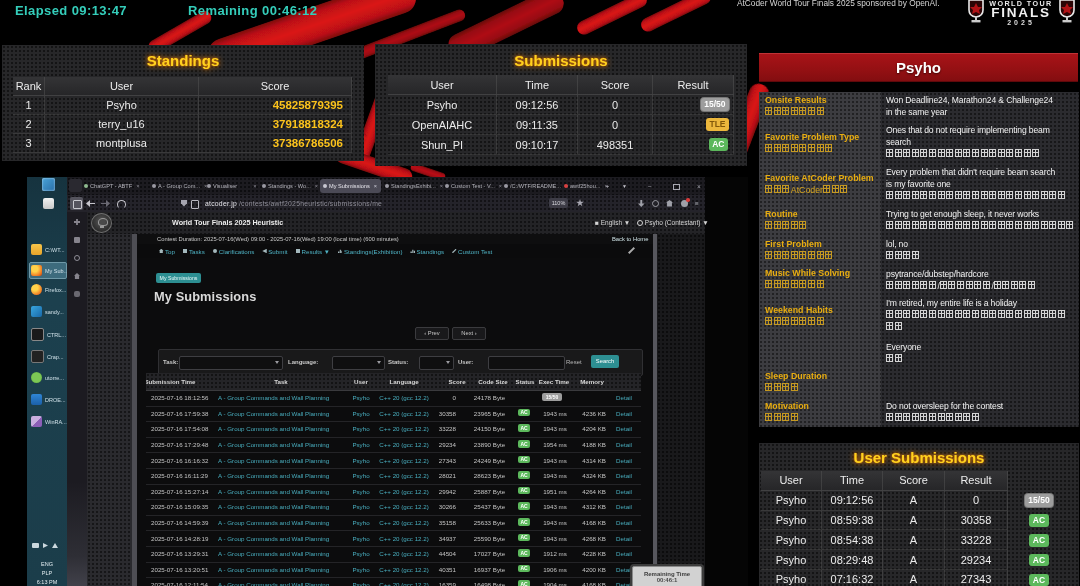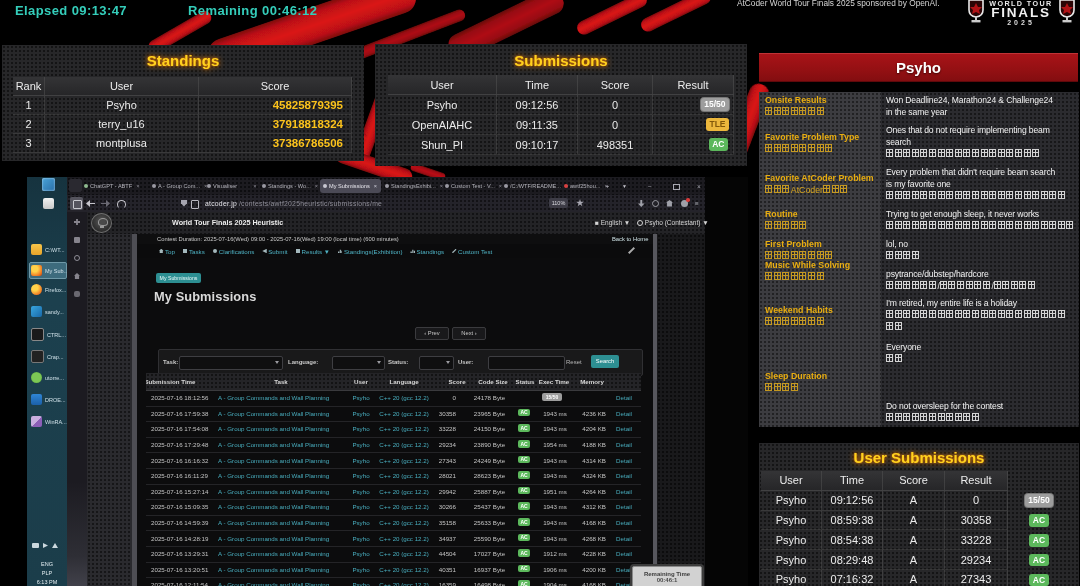--- a/index.html
+++ b/index.html
@@ -149,26 +149,27 @@
   <div class="lb" style="top:3px;">Onsite Results<br><span class="jp"><i class="k"></i><i class="k"></i><i class="k"></i><i class="k"></i><i class="k"></i><i class="k"></i><i class="k"></i></span></div>
   <div class="an" style="top:3px;">Won Deadline24, Marathon24 &amp; Challenge24<br>in the same year</div>
   <div class="lb" style="top:40px;">Favorite Problem Type<br><span class="jp"><i class="k"></i><i class="k"></i><i class="k"></i><i class="k"></i><i class="k"></i><i class="k"></i><i class="k"></i><i class="k"></i></span></div>
   <div class="an" style="top:33px;">Ones that do not require implementing beam<br>search<br><span class="jpa"><i class="k"></i><i class="k"></i><i class="k"></i><i class="k"></i><i class="k"></i><i class="k"></i><i class="k"></i><i class="k"></i><i class="k"></i><i class="k"></i><i class="k"></i><i class="k"></i><i class="k"></i><i class="k"></i><i class="k"></i><i class="k"></i><i class="k"></i><i class="k"></i></span></div>
   <div class="lb" style="top:81px;">Favorite AtCoder Problem<br><span class="jp"><i class="k"></i><i class="k"></i><i class="k"></i>AtCoder<i class="k"></i><i class="k"></i><i class="k"></i></span></div>
   <div class="an" style="top:75px;">Every problem that didn't require beam search<br>is my favorite one<br><span class="jpa"><i class="k"></i><i class="k"></i><i class="k"></i><i class="k"></i><i class="k"></i><i class="k"></i><i class="k"></i><i class="k"></i><i class="k"></i><i class="k"></i><i class="k"></i><i class="k"></i><i class="k"></i><i class="k"></i><i class="k"></i><i class="k"></i><i class="k"></i><i class="k"></i><i class="k"></i><i class="k"></i><i class="k"></i></span></div>
   <div class="lb" style="top:117px;">Routine<br><span class="jp"><i class="k"></i><i class="k"></i><i class="k"></i><i class="k"></i><i class="k"></i></span></div>
   <div class="an" style="top:117px;">Trying to get enough sleep, it never works<br><span class="jpa"><i class="k"></i><i class="k"></i><i class="k"></i><i class="k"></i><i class="k"></i><i class="k"></i><i class="k"></i><i class="k"></i><i class="k"></i><i class="k"></i><i class="k"></i><i class="k"></i><i class="k"></i><i class="k"></i><i class="k"></i><i class="k"></i><i class="k"></i><i class="k"></i><i class="k"></i><i class="k"></i><i class="k"></i><i class="k"></i></span></div>
   <div class="lb" style="top:147px;">First Problem<br><span class="jp"><i class="k"></i><i class="k"></i><i class="k"></i><i class="k"></i><i class="k"></i><i class="k"></i><i class="k"></i><i class="k"></i></span></div>
   <div class="an" style="top:147px;">lol, no<br><span class="jpa"><i class="k"></i><i class="k"></i><i class="k"></i><i class="k"></i></span></div>
-  <div class="lb" style="top:168px;">Music While Solving<br><span class="jp"><i class="k"></i><i class="k"></i><i class="k"></i><i class="k"></i><i class="k"></i><i class="k"></i><i class="k"></i></span></div>
+  <div class="lb" style="top:176px;">Music While Solving<br><span class="jp"><i class="k"></i><i class="k"></i><i class="k"></i><i class="k"></i><i class="k"></i><i class="k"></i><i class="k"></i></span></div>
   <div class="an" style="top:177px;">psytrance/dubstep/hardcore<br><span class="jpa"><i class="k"></i><i class="k"></i><i class="k"></i><i class="k"></i><i class="k"></i><i class="k"></i>/<i class="k"></i><i class="k"></i><i class="k"></i><i class="k"></i><i class="k"></i><i class="k"></i>/<i class="k"></i><i class="k"></i><i class="k"></i><i class="k"></i><i class="k"></i></span></div>
   <div class="lb" style="top:213px;">Weekend Habits<br><span class="jp"><i class="k"></i><i class="k"></i><i class="k"></i><i class="k"></i><i class="k"></i><i class="k"></i><i class="k"></i></span></div>
   <div class="an" style="top:206px;">I'm retired, my entire life is a holiday<br><span class="jpa"><i class="k"></i><i class="k"></i><i class="k"></i><i class="k"></i><i class="k"></i><i class="k"></i><i class="k"></i><i class="k"></i><i class="k"></i><i class="k"></i><i class="k"></i><i class="k"></i><i class="k"></i><i class="k"></i><i class="k"></i><i class="k"></i><i class="k"></i><i class="k"></i><i class="k"></i><i class="k"></i><i class="k"></i></span><br><span class="jpa"><i class="k"></i><i class="k"></i></span></div>
   <div class="an" style="top:250px;">Everyone<br><span class="jpa"><i class="k"></i><i class="k"></i></span></div>
   <div class="lb" style="top:279px;">Sleep Duration<br><span class="jp"><i class="k"></i><i class="k"></i><i class="k"></i><i class="k"></i></span></div>
+  <div class="lb" style="top:309px;">Motivation<br><span class="jp"><i class="k"></i><i class="k"></i><i class="k"></i><i class="k"></i></span></div>
   <div class="an" style="top:309px;">Do not oversleep for the contest<br><span class="jpa"><i class="k"></i><i class="k"></i><i class="k"></i><i class="k"></i><i class="k"></i><i class="k"></i><i class="k"></i><i class="k"></i><i class="k"></i><i class="k"></i><i class="k"></i></span></div>
 </div>
 
 <div class="pnl chk" style="left:759px;top:443px;width:320px;height:143px;">
   <div class="ttl" style="top:6px;">User Submissions</div>
   <div class="grid" style="left:2px;top:28px;grid-template-columns:61px 61px 62px 63px;grid-auto-rows:19.8px;">
     <div class="cell thead" style="font-size:11px;">User</div>
       <div class="cell thead" style="font-size:11px;">Time</div>
       <div class="cell thead" style="font-size:11px;">Score</div>
       <div class="cell thead" style="font-size:11px;">Result</div>

